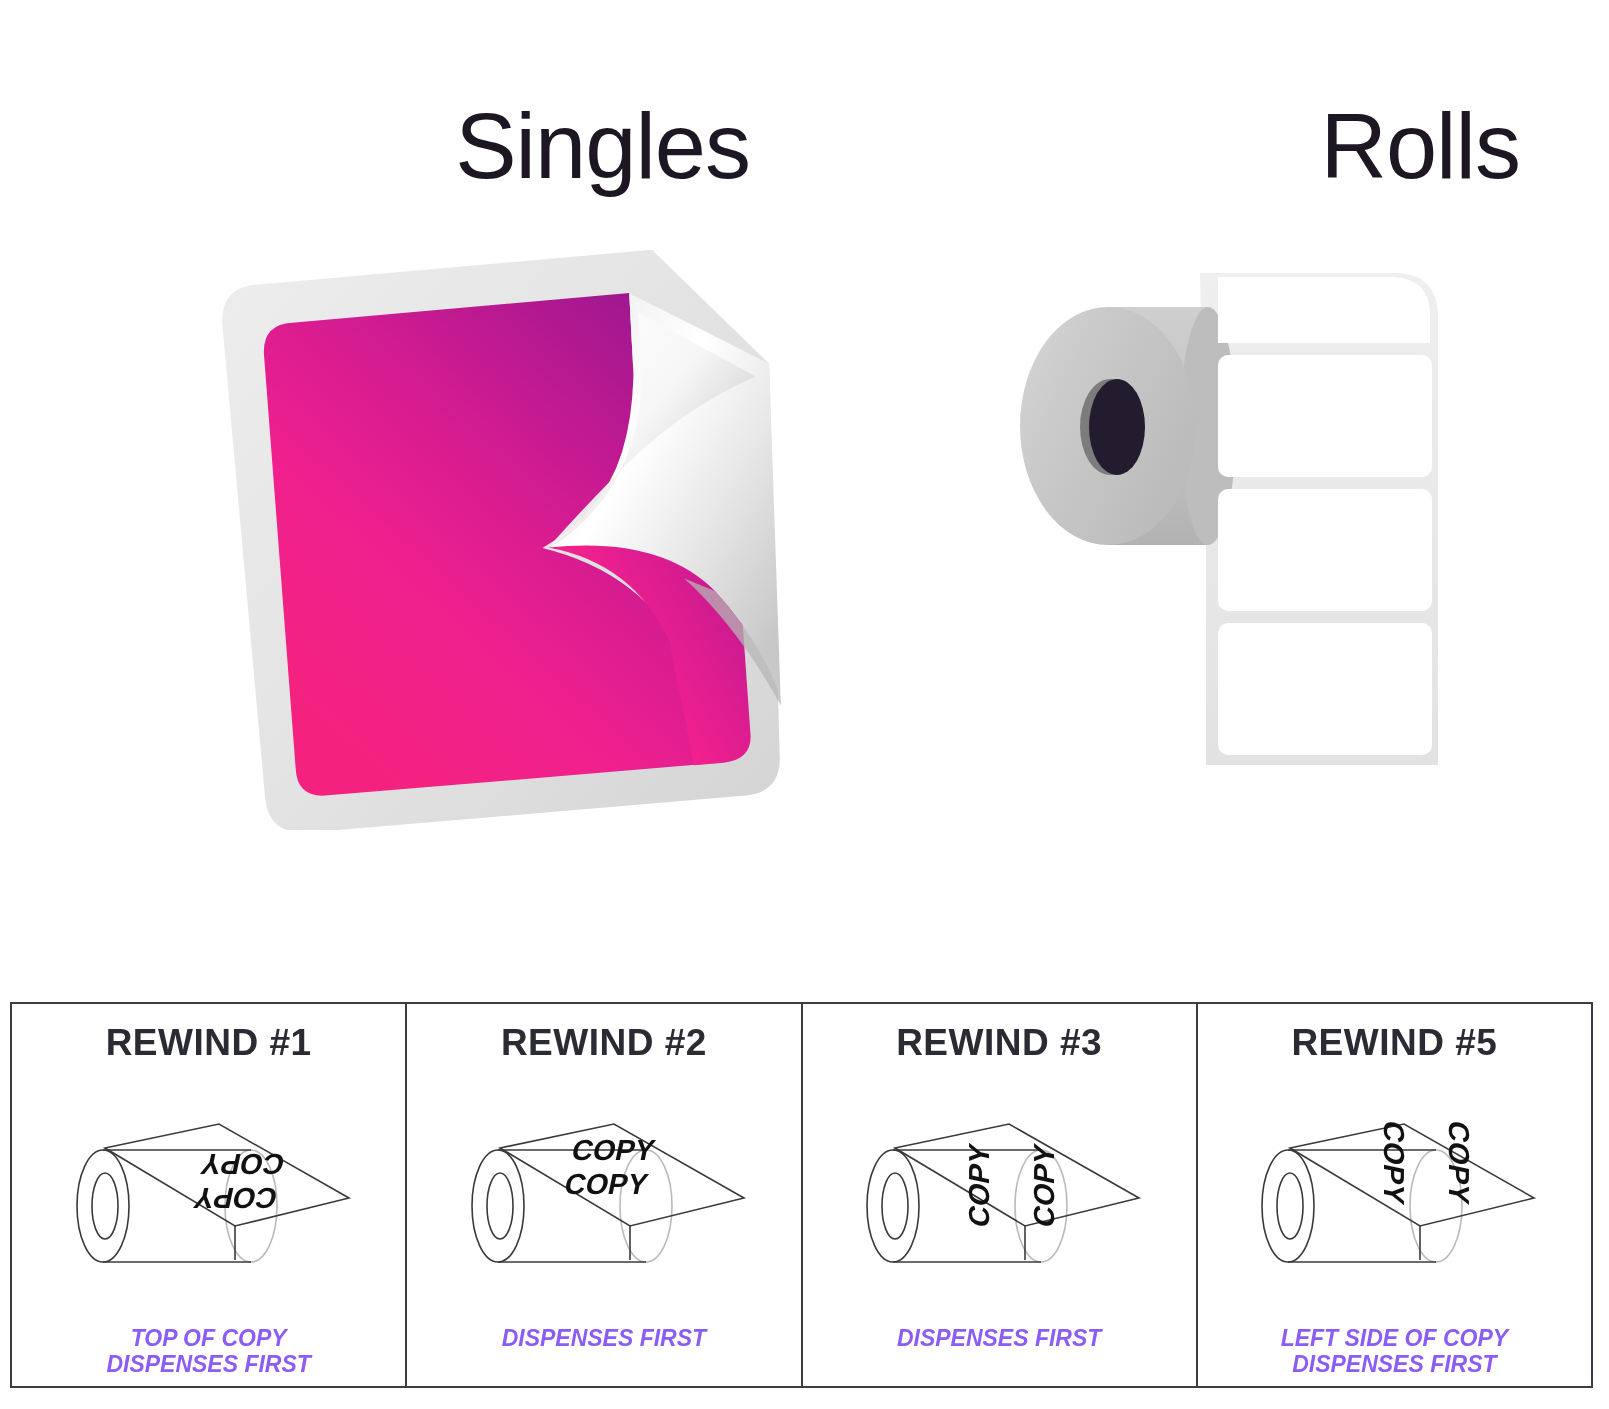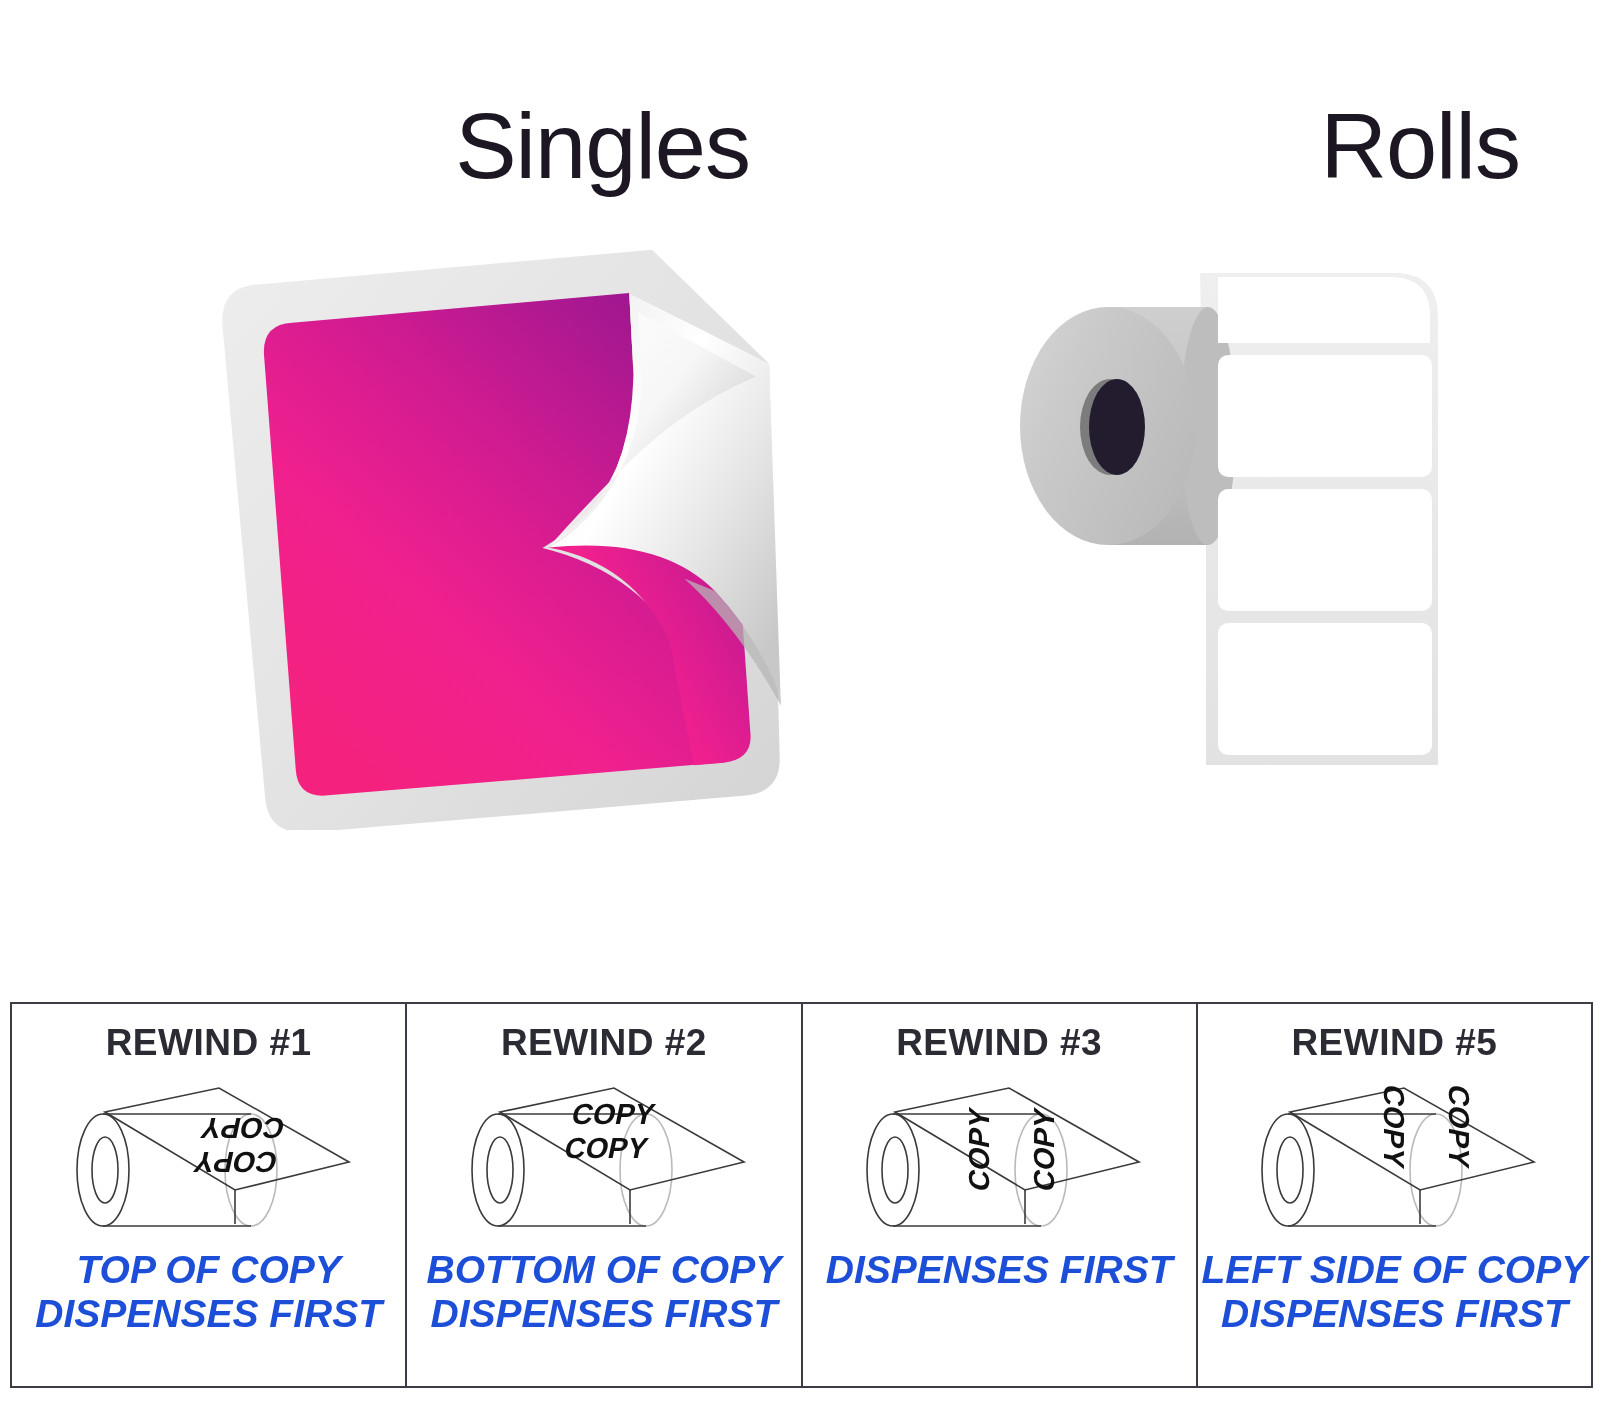--- a/index.html
+++ b/index.html
@@ -73,20 +73,21 @@
   }
   .rewind-panel {
     flex: 1 1 0;
     position: relative;
     box-sizing: border-box;
     border-right: 2px solid #3c3c46;
     display: flex;
     flex-direction: column;
     align-items: center;
     padding-top: 18px;
+    gap: 36px;
   }
   .rewind-panel:last-child { border-right: none; }
 
   .rewind-title {
     font-family: "Liberation Sans", sans-serif;
     font-weight: bold;
     font-size: 37px;
     letter-spacing: 0.5px;
     color: #2b2b33;
     white-space: nowrap;
@@ -94,28 +95,28 @@
   }
 
   .rewind-figure {
     width: 300px;
     height: 168px;
     margin-top: 10px;
   }
   .rewind-figure svg { display:block; width:100%; height:100%; }
 
   .rewind-caption {
-    margin-top: 6px;
+    margin-top: 12px;
     font-family: "Liberation Sans", sans-serif;
     font-style: italic;
     font-weight: bold;
-    font-size: 39px;
+    font-size: 23px;
     line-height: 1.12;
     letter-spacing: 0px;
-    color: #1d4ed8;
+    color: #8b5cf6;
     text-align: center;
     white-space: nowrap;
   }
   .rewind-caption .cap-line { display: block; }
 </style>
 </head>
 <body>
 
 <div class="heading" id="heading-singles">Singles</div>
 
@@ -296,21 +297,20 @@
           <path d="M 46 38 L 160 14 L 290 88 L 176 116 Z"></path>
           <path d="M 176 116 L 176 150"></path>
         </g>
         <g>
           <text x="168" y="50" text-anchor="middle" font-family="'Liberation Sans', sans-serif" font-weight="bold" font-size="29" fill="#111111" transform="skewX(-12)">COPY</text>
           <text x="168" y="84" text-anchor="middle" font-family="'Liberation Sans', sans-serif" font-weight="bold" font-size="29" fill="#111111" transform="skewX(-12)">COPY</text>
         </g>
       </svg>
     </div>
     <div class="rewind-caption">
-      <span class="cap-line">BOTTOM OF COPY</span>
       <span class="cap-line">DISPENSES FIRST</span>
     </div>
   </div>
 
   <div class="rewind-panel">
     <div class="rewind-title">REWIND #3</div>
     <div class="rewind-figure">
       <svg viewBox="0 0 300 168" xmlns="http://www.w3.org/2000/svg">
         <g fill="none" stroke="#3a3a3a" stroke-width="1.6">
           <ellipse cx="44" cy="96" rx="26" ry="56"></ellipse>

